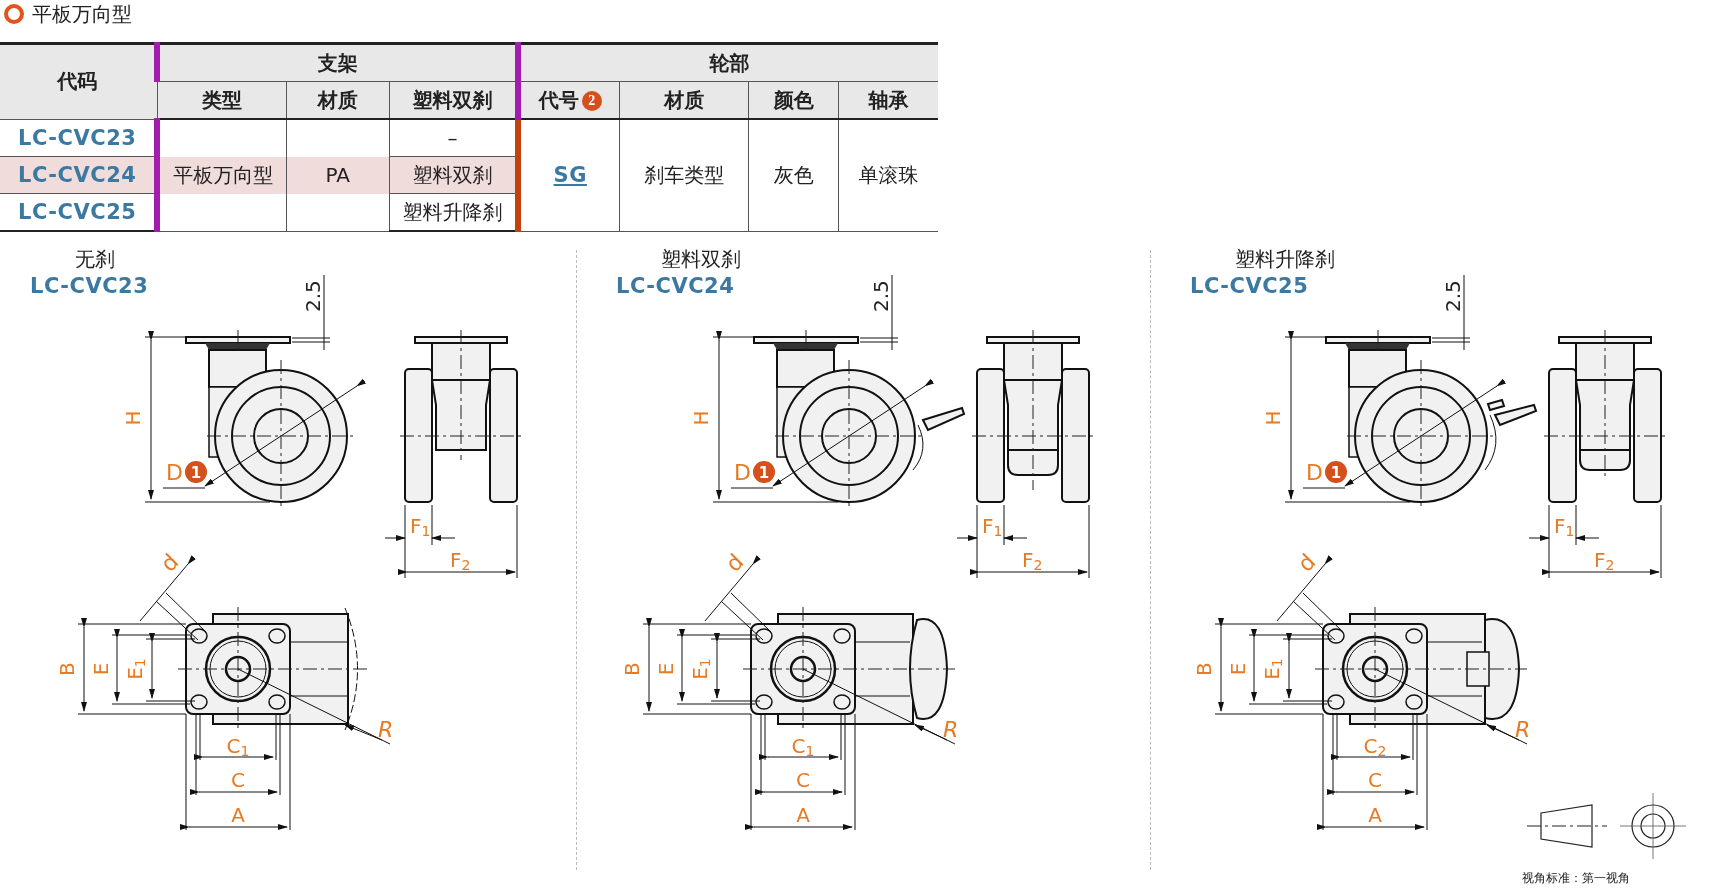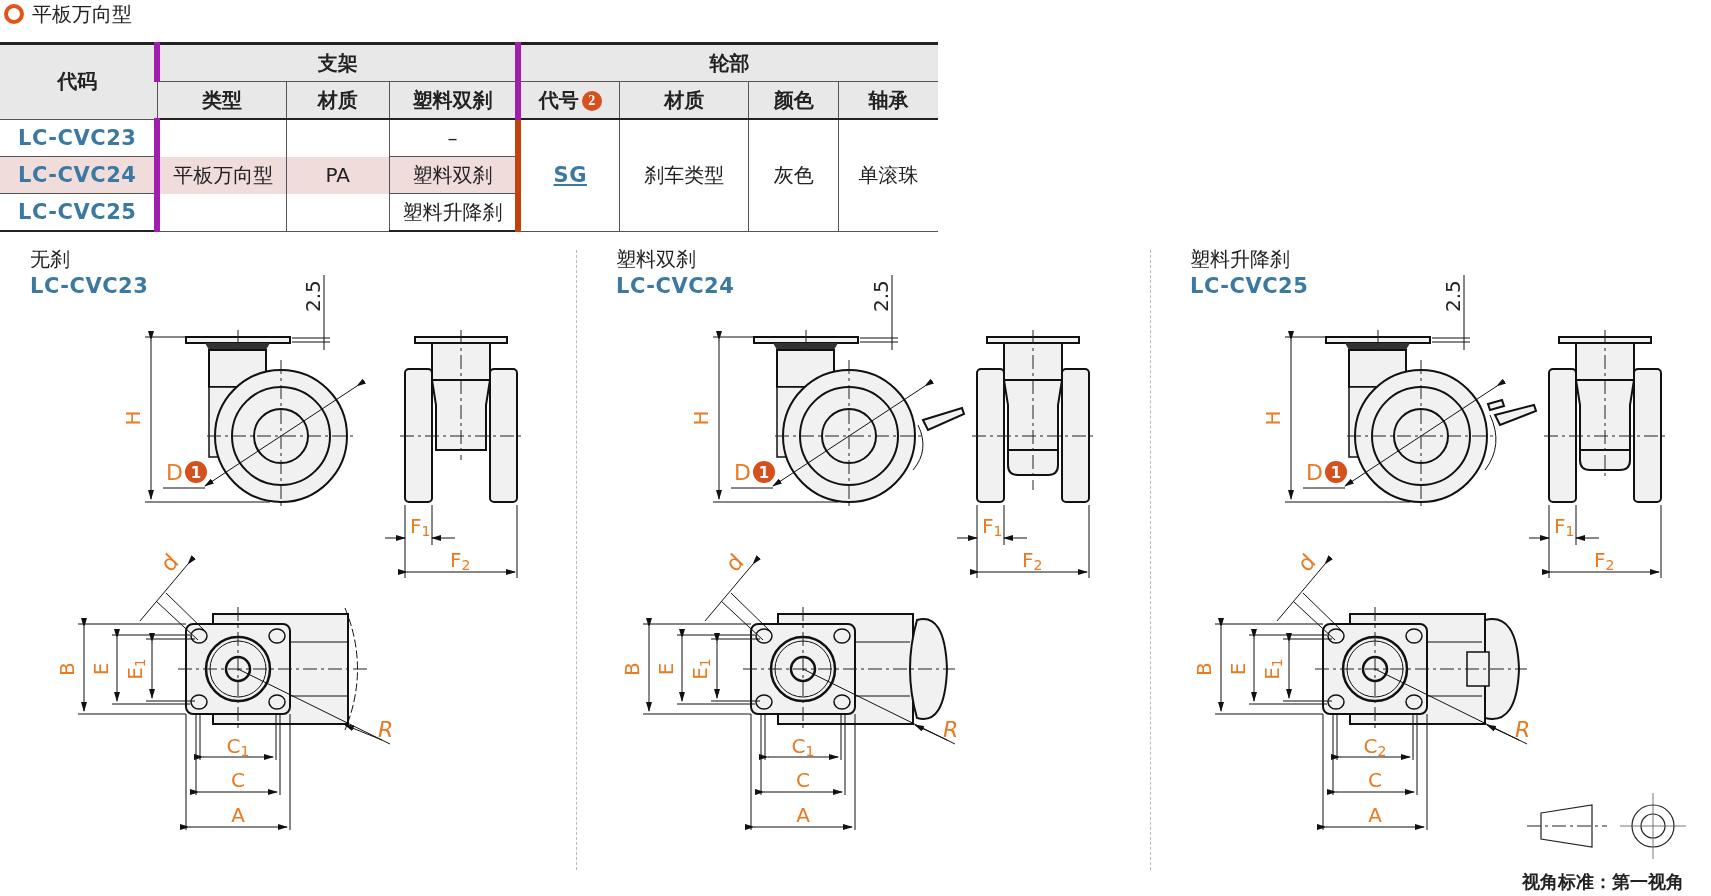--- a/index.html
+++ b/index.html
@@ -12,29 +12,29 @@
   table.spec th { background:#e8e8e8; font-weight:bold; color:#222; }
   table.spec tr.top th { border-top:3px solid #222; }
   table.spec tr.head2 th { border-bottom:2px solid #222;font-family:Liberation Serif, serif; }
   table.spec tr:last-child td { border-bottom:2px solid #222; }
   table.spec td.code { color:#3b79a3; font-weight:bold; font-size:21px; letter-spacing:0.5px; border-left:none; }
   table.spec th:first-child { border-left:none; }
   table.spec th:last-child, table.spec td:last-child { border-right:none; }
   table.spec .hl { background:#f1dcdc; }
   table.spec .thick-l { border-left:6px solid #a21caf; }
   .badge { display:inline-block; width:20px; height:20px; border-radius:50%; background:#d4501d; color:#fff; font-size:14px; line-height:20px; text-align:center; font-weight:bold; vertical-align:2px; margin-left:3px; }
-  .sec-label { position:absolute; font-size:20px; color:#222; }
+  .sec-label { position:absolute; font-size:20px; color:#222;margin-left:45px; }
   .sec-code { position:absolute; font-size:21px; color:#3b79a3; font-weight:bold; letter-spacing:0.5px; }
   .vsep { position:absolute; top:250px; height:620px; border-left:1.5px dashed #bbb; width:0; }
   svg.drawing { position:absolute; left:0; top:0; }
   .dim { fill:#e87a22; font-family:"DejaVu Sans",sans-serif; }
   .thin { stroke:#111; stroke-width:1; fill:none; }
   .cl { stroke:#222; stroke-width:1; stroke-dasharray:14 4 3 4; fill:none; }
   .body { fill:#f1f1f1; stroke:#111; stroke-width:2; }
-  .footer { position:absolute; left:1522px; top:870px; font-size:18px; color:#222;font-weight:bold; }
+  .footer { position:absolute; left:1522px; top:870px; font-size:12px; color:#222; }
 </style>
 </head>
 <body>
 
 <div class="title">
   <span class="ring"></span>
   <span>平板万向型</span>
 </div>
 
 <table class="spec">

